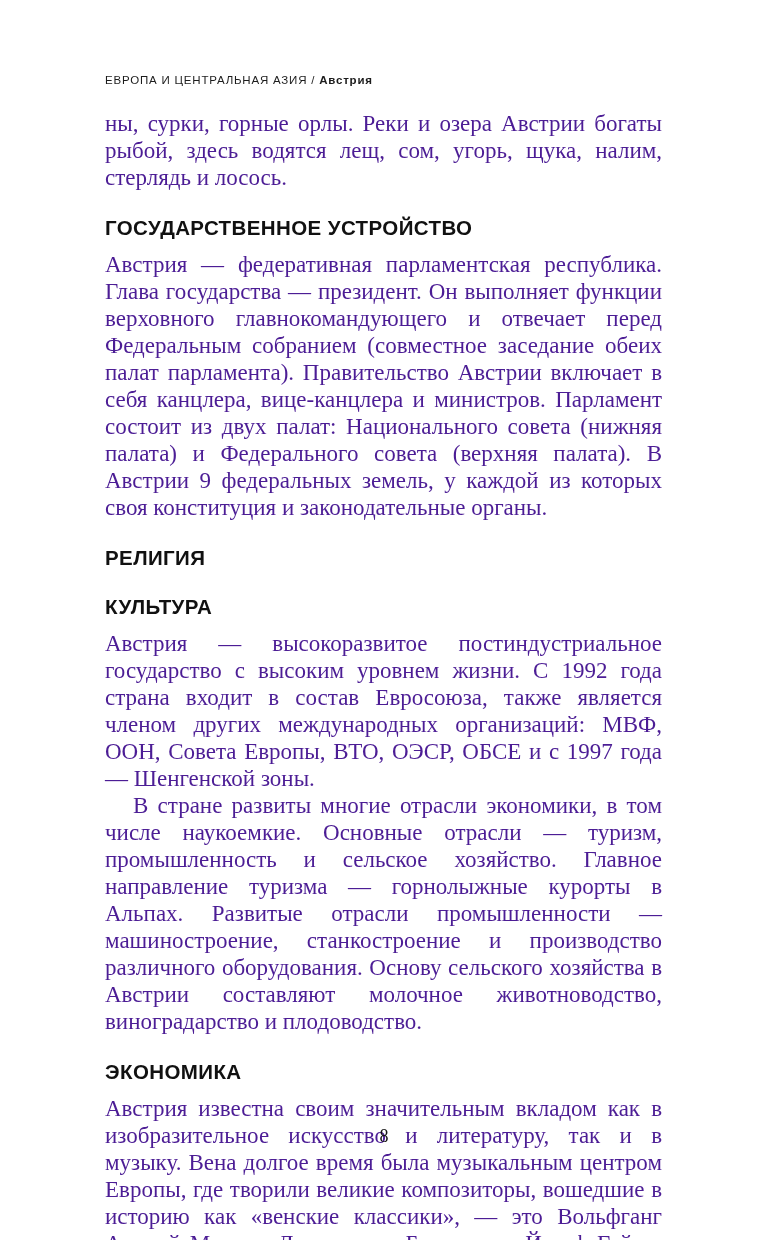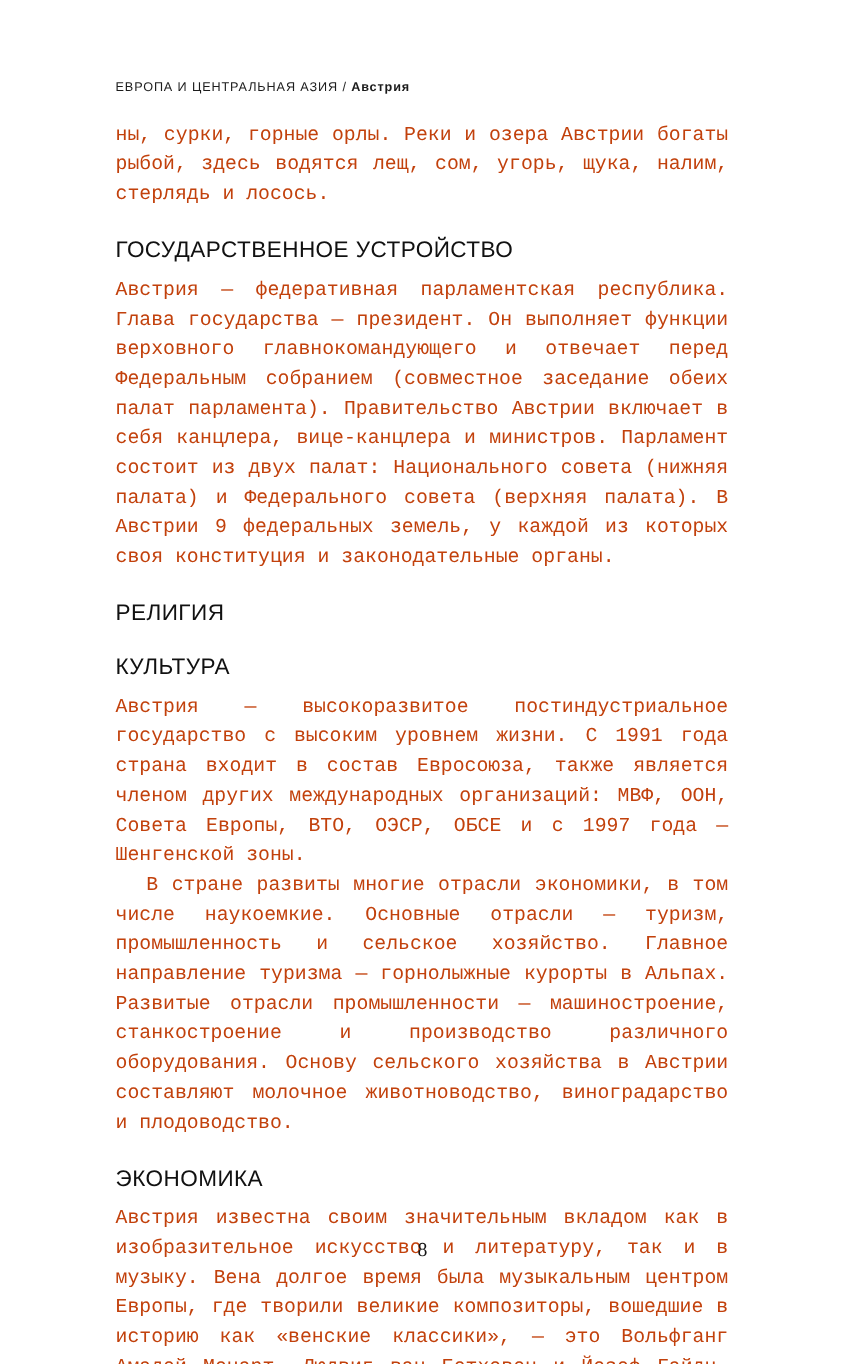--- a/index.html
+++ b/index.html
@@ -26,34 +26,34 @@
     font-size: 11.5px;
     letter-spacing: 0.8px;
     color: #1c1c1c;
     margin-bottom: 24px;
     white-space: nowrap;
   }
   .running-head .country {
     font-weight: 700;
   }
   .body-para {
-    font-family: Liberation Mono, monospace;
-    font-size: 18px;
+    font-family: Liberation Serif, serif;
+    font-size: 23px;
     line-height: 27px;
     text-align: justify;
-    color: #c2410c;
+    color: #4c1d95;
     hyphens: auto;
     -webkit-hyphens: auto;
   }
   .body-para.indent {
     text-indent: 28px;
   }
   .section-title {
     font-family: "Liberation Sans", sans-serif;
-    font-weight: 400;
+    font-weight: 700;
     font-size: 20.5px;
     letter-spacing: 0.4px;
     color: #111111;
     margin-top: 25px;
     margin-bottom: 11px;
   }
   .page-number {
     position: absolute;
     left: 0;
     right: 0;
@@ -80,21 +80,21 @@
       <h2 class="section-title">ГОСУДАРСТВЕННОЕ УСТРОЙСТВО</h2>
       <p class="body-para">Австрия — федеративная парламентская республика. Глава государства — президент. Он выполняет функции верховного главнокомандующего и отвечает перед Федеральным собранием (совместное заседание обеих палат парламента). Правительство Австрии включает в себя канцлера, вице-канцлера и министров. Парламент состоит из двух палат: Национального совета (нижняя палата) и Федерального совета (верхняя палата). В Австрии 9 федеральных земель, у каждой из которых своя конституция и законодательные органы.</p>
     </section>
 
     <section>
       <h2 class="section-title">РЕЛИГИЯ</h2>
     </section>
 
     <section>
       <h2 class="section-title">КУЛЬТУРА</h2>
-      <p class="body-para">Австрия — высокоразвитое постиндустриальное государство с высоким уровнем жизни. С 1991 года страна входит в состав Евросоюза, также является членом других международных организаций: МВФ, ООН, Совета Европы, ВТО, ОЭСР, ОБСЕ и с 1997 года — Шенгенской зоны.</p>
+      <p class="body-para">Австрия — высокоразвитое постиндустриальное государство с высоким уровнем жизни. С 1992 года страна входит в состав Евросоюза, также является членом других международных организаций: МВФ, ООН, Совета Европы, ВТО, ОЭСР, ОБСЕ и с 1997 года — Шенгенской зоны.</p>
       <p class="body-para indent">В стране развиты многие отрасли экономики, в том числе наукоемкие. Основные отрасли — туризм, промышленность и сельское хозяйство. Главное направление туризма — горнолыжные курорты в Альпах. Развитые отрасли промышленности — машиностроение, станкостроение и производство различного оборудования. Основу сельского хозяйства в Австрии составляют молочное животноводство, виноградарство и плодоводство.</p>
     </section>
 
     <section>
       <h2 class="section-title">ЭКОНОМИКА</h2>
       <p class="body-para">Австрия известна своим значительным вкладом как в изобразительное искусство и литературу, так и в музыку. Вена долгое время была музыкальным центром Европы, где творили великие композиторы, вошедшие в историю как «венские классики», — это Вольфганг Амадей Моцарт, Людвиг ван Бетховен и Йозеф Гайдн. Не менее известные австрийские композиторы, такие как Франц Шуберт и Иоганн Штраус, также оставили яркий след в истории классической музыки.</p>
 
     </section>
 
   </div>

